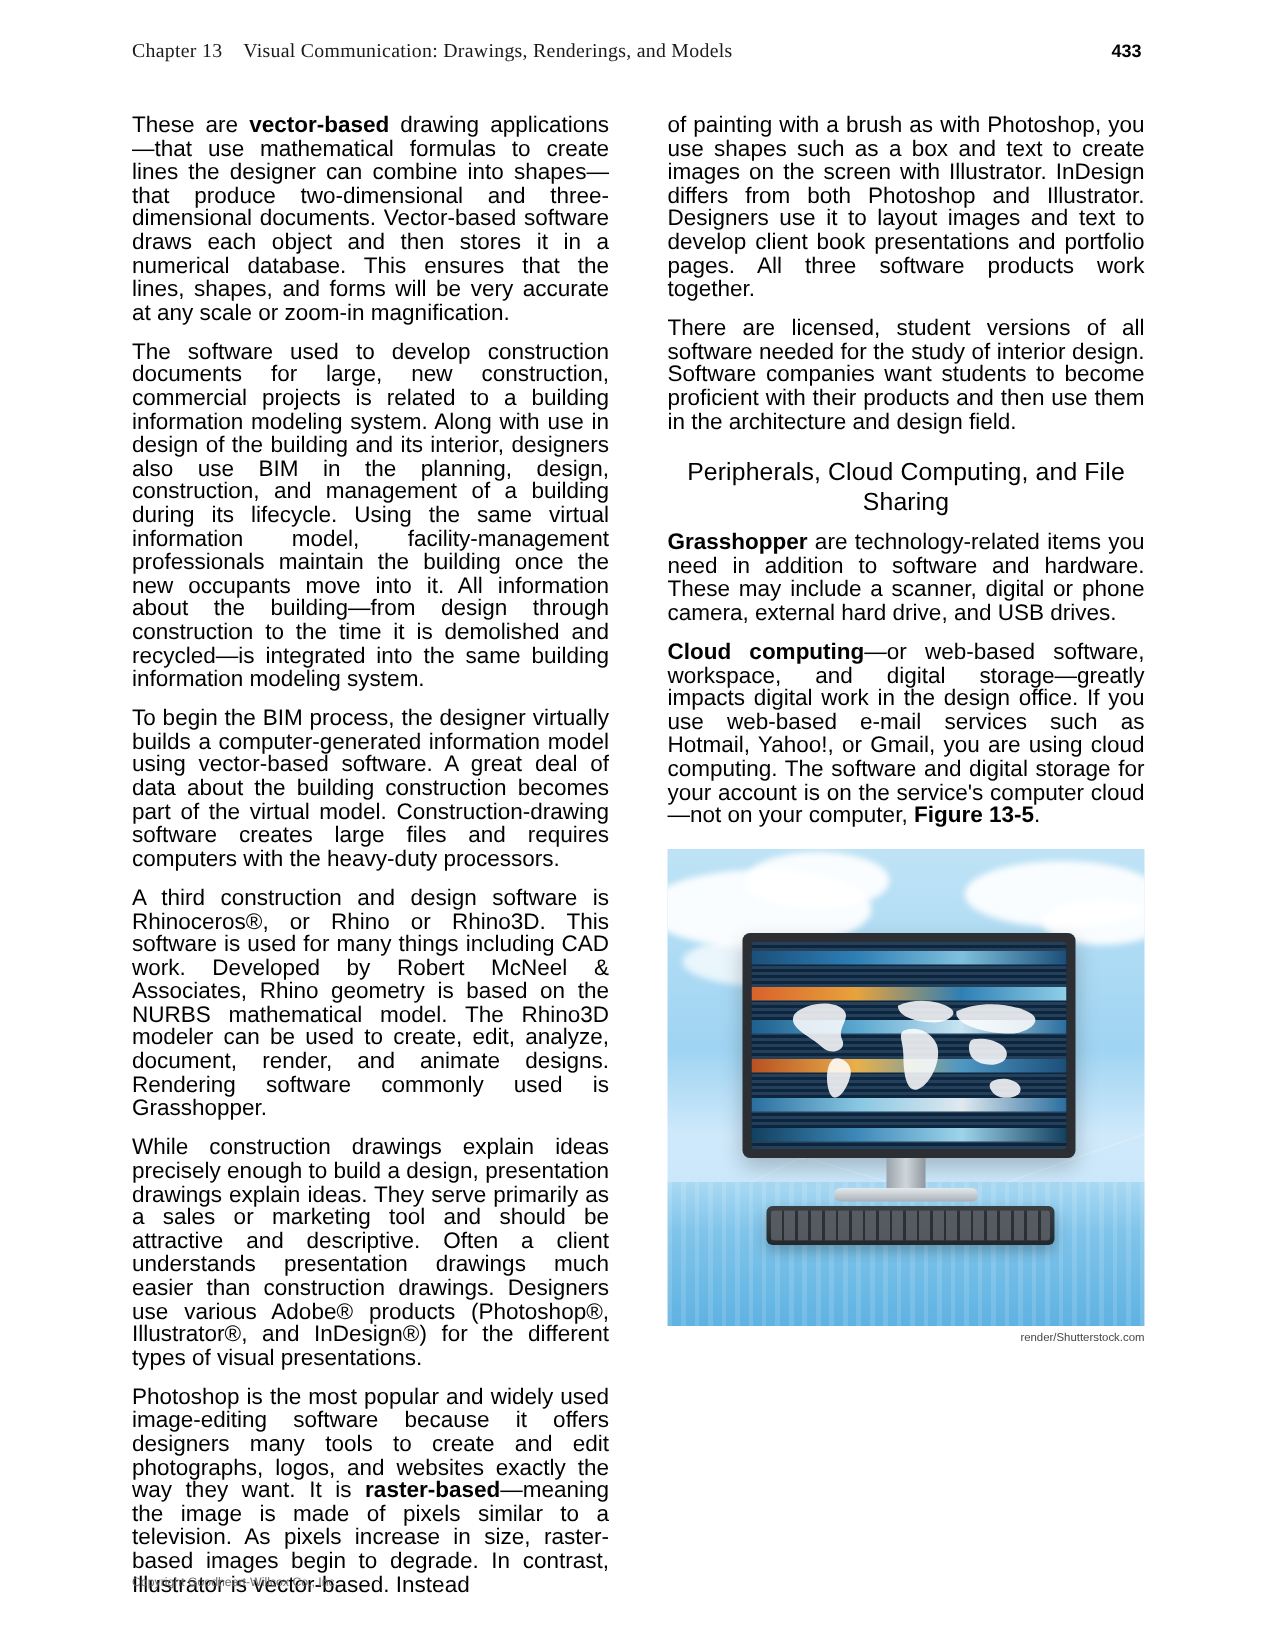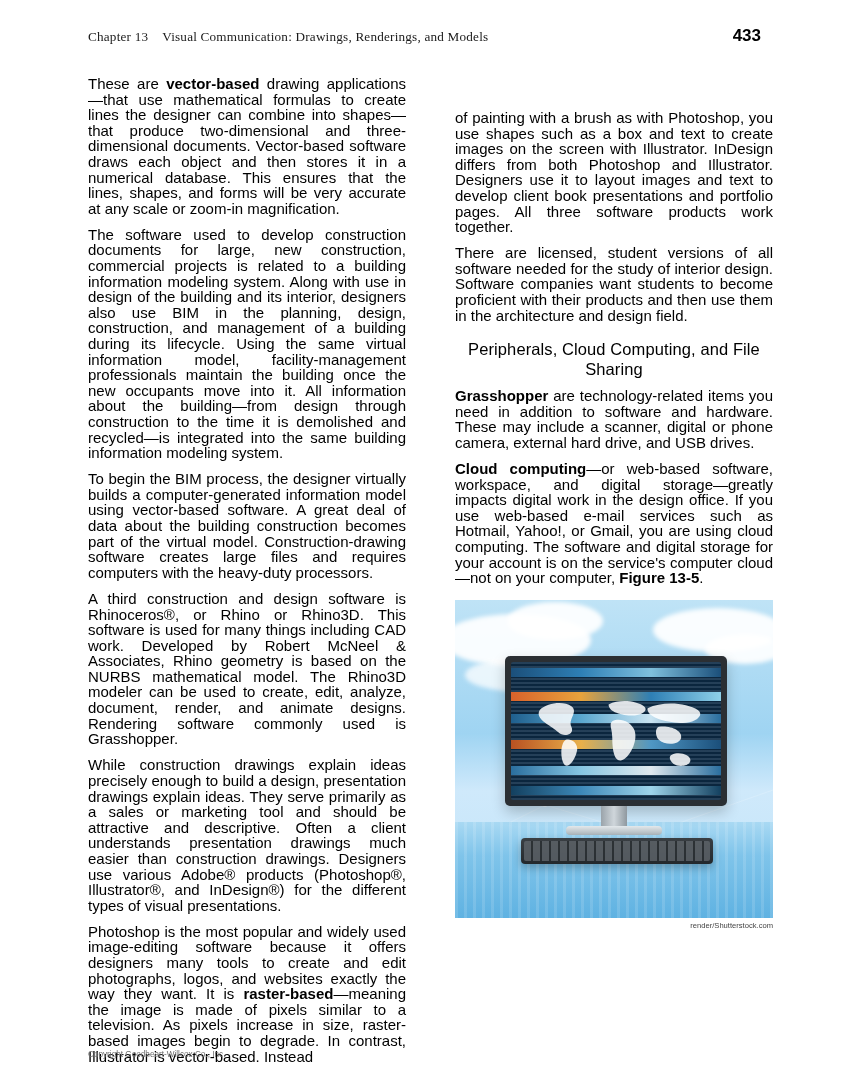--- a/index.html
+++ b/index.html
@@ -35,39 +35,39 @@
     font-size: 13.2px;
     color: #1a1a1a;
     letter-spacing: 0.2px;
     text-align: center;
   }
   .header-title .chapter-label {
     margin-right: 14px;
   }
   .page-number {
     font-family: "Liberation Sans", sans-serif;
-    font-size: 17px;
+    font-size: 12px;
     font-weight: bold;
     color: #000;
   }
   
   .columns {
     position: absolute;
     left: 88px;
     top: 76px;
     width: 673px;
     height: 940px;
   }
   .col {
     position: absolute;
     top: 0;
     width: 318px;
   }
   .col-left { left: 0; }
-  .col-right { left: 367px; margin-top: 34px; }
+  .col-right { left: 357px; }
 
   p.body {
     margin: 0 0 10.5px 0;
     font-size: 15px;
     line-height: 15.6px;
     text-align: justify;
     text-justify: inter-word;
     color: #000;
     hyphens: auto;
   }

